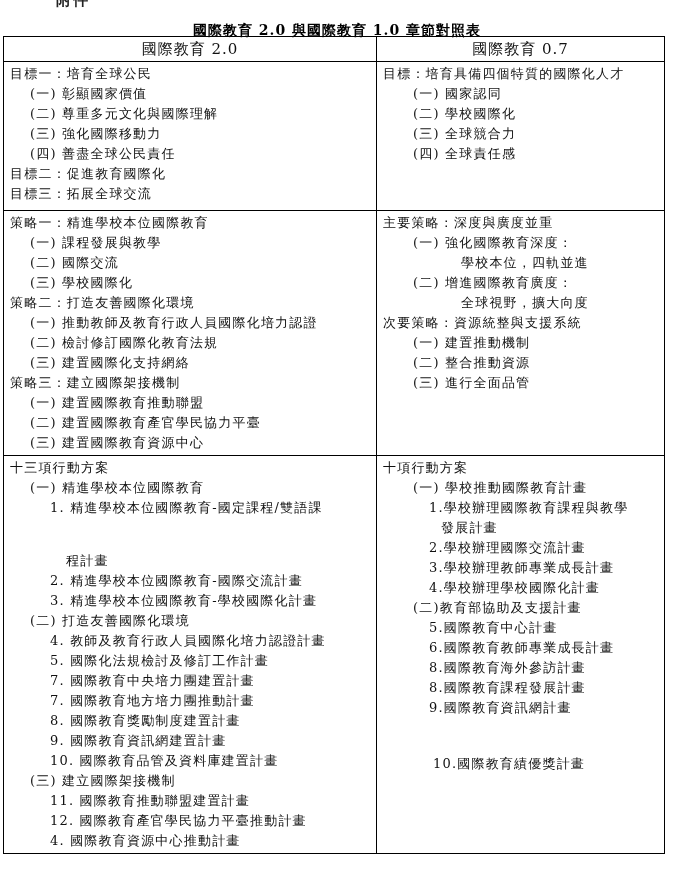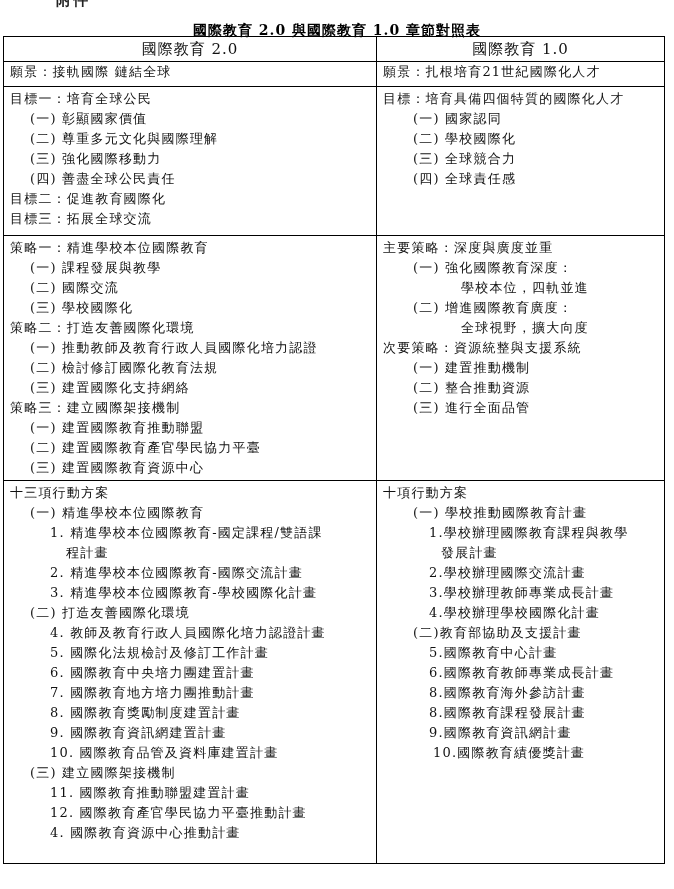--- a/index.html
+++ b/index.html
@@ -65,50 +65,42 @@
       white-space: nowrap;
       letter-spacing: 1.2px;
     }
     .cell-block { padding: 2px 0 2px 0; }
     .vision { height: 24px; line-height: 24px; }
     .goals-row td { height: 148px; }
     .strat-row td { height: 234px; }
     .action-row td { height: 382px; }
     .i1 { padding-left: 20px; }
     .i2 { padding-left: 40px; }
-    .i3 { padding-left: 56px; }
+    .i3 { padding-left: 56px; margin-top: 33px; }
     .r-i1 { padding-left: 30px; }
     .r-i3 { padding-left: 78px; }
     .r-i4 { padding-left: 46px; }
     .r-i5 { padding-left: 58px; }
-    .r-i5b { padding-left: 50px; }
+    .r-i5b { padding-left: 50px; margin-top: 36px; }
   </style>
 </head>
 <body>
 
 <div class="top-fragment">附件</div>
 <div class="doc-title">國際教育 2.0 與國際教育 1.0 章節對照表</div>
 
 <table class="compare">
   <colgroup>
       <col class="c1">
       <col class="c2">
     </colgroup>
   <tbody>
       <tr>
     <th>國際教育 2.0</th>
-    <th>國際教育 1.0</th>
-  </tr>
-  <tr>
-    <td class="vision">
-          <div class="line">願景：接軌國際  鏈結全球</div>
-        </td>
-    <td class="vision">
-          <div class="line">願景：扎根培育21世紀國際化人才</div>
-        </td>
+    <th>國際教育 0.7</th>
   </tr>
   <tr class="goals-row">
     <td>
           <div class="cell-block">
             <div class="line ">目標一：培育全球公民</div>
             <div class="line i1">(一) 彰顯國家價值</div>
             <div class="line i1">(二) 尊重多元文化與國際理解</div>
             <div class="line i1">(三) 強化國際移動力</div>
             <div class="line i1">(四) 善盡全球公民責任</div>
             <div class="line ">目標二：促進教育國際化</div>
@@ -161,21 +153,21 @@
           <div class="cell-block">
             <div class="line ">十三項行動方案</div>
             <div class="line i1">(一) 精進學校本位國際教育</div>
             <div class="line i2">1. 精進學校本位國際教育-國定課程/雙語課</div>
             <div class="line i3">程計畫</div>
             <div class="line i2">2. 精進學校本位國際教育-國際交流計畫</div>
             <div class="line i2">3. 精進學校本位國際教育-學校國際化計畫</div>
             <div class="line i1">(二) 打造友善國際化環境</div>
             <div class="line i2">4. 教師及教育行政人員國際化培力認證計畫</div>
             <div class="line i2">5. 國際化法規檢討及修訂工作計畫</div>
-            <div class="line i2">6. 國際教育中央培力團建置計畫</div>
+            <div class="line i2">7. 國際教育中央培力團建置計畫</div>
             <div class="line i2">7. 國際教育地方培力團推動計畫</div>
             <div class="line i2">8. 國際教育獎勵制度建置計畫</div>
             <div class="line i2">9. 國際教育資訊網建置計畫</div>
             <div class="line i2">10. 國際教育品管及資料庫建置計畫</div>
             <div class="line i1">(三) 建立國際架接機制</div>
             <div class="line i2">11. 國際教育推動聯盟建置計畫</div>
             <div class="line i2">12. 國際教育產官學民協力平臺推動計畫</div>
             <div class="line i2">4. 國際教育資源中心推動計畫</div>
           </div>
         </td>

